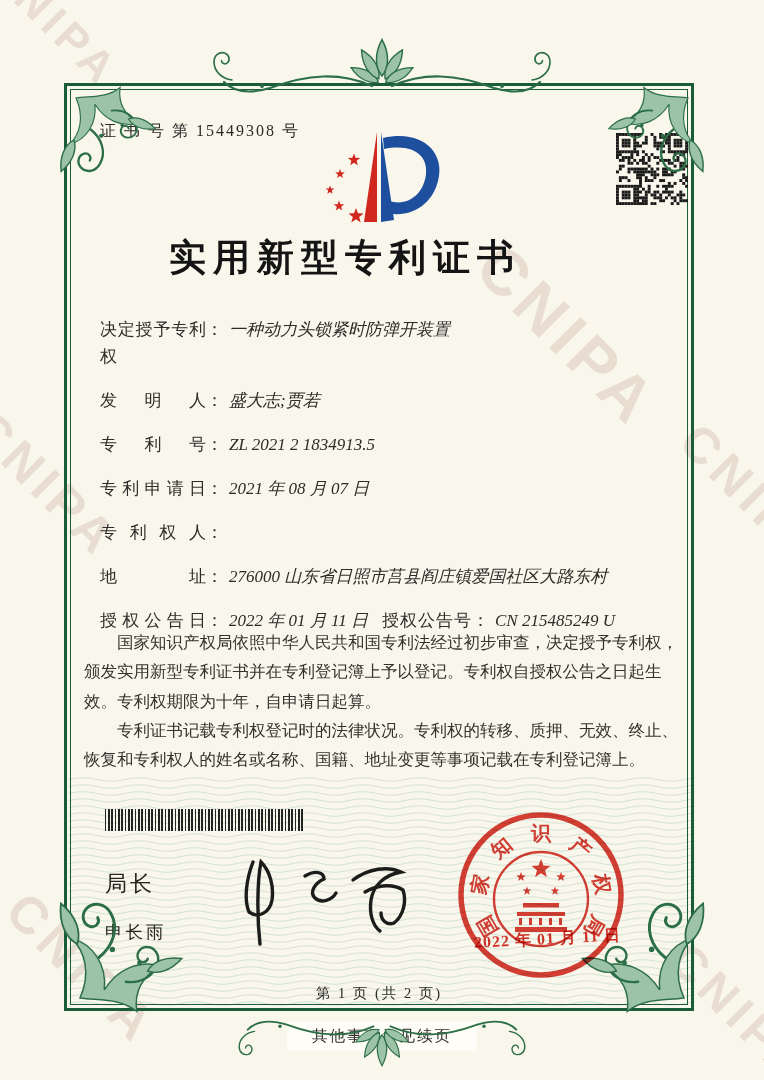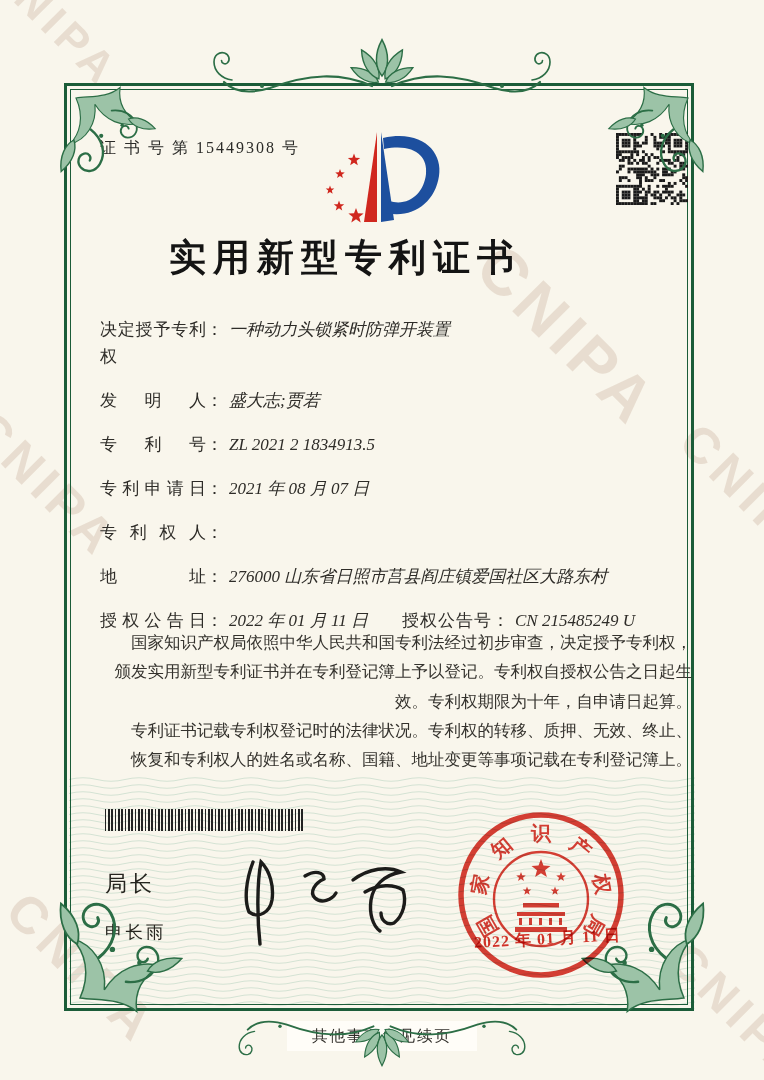--- a/index.html
+++ b/index.html
@@ -25,36 +25,36 @@
     content:""; position:absolute; inset:3px; border:1px solid #1b5c38;
   }
   
   .waves{ position:absolute; z-index:2; left:69px; top:776px; pointer-events:none;}
   .orn-layer{ position:absolute; z-index:5; left:0; top:0; pointer-events:none;}
   .orn-stroke{ fill:none; stroke:#2c6e46; stroke-width:2.2; stroke-linecap:round;}
   .orn-fill{ fill:#9cc3a7; stroke:#2c6e46; stroke-width:1.1;}
   .orn-dot{ fill:#2c6e46;}
   
   .abs{ position:absolute; z-index:4;}
-  .cert-no{ left:100px; top:138px; font-size:16px; letter-spacing:2px;}
+  .cert-no{ left:100px; top:121px; font-size:16px; letter-spacing:2px;}
   .logo{ left:320px; top:124px;}
   .qr{ left:616px; top:133px;}
   .title{
     left:64px; top:233px; width:562px; text-align:center;
     font-size:37px; font-weight:bold; letter-spacing:7px; color:#141414;
   }
   .fields{ left:100px; top:316px; width:592px; display:flex; flex-direction:column; gap:17px;
            font-size:17px; color:#2e2c28;}
   .row{ display:flex; align-items:baseline; line-height:27px;}
   .flabel{ display:inline-block; width:106px; text-align:justify; text-align-last:justify;}
   .fcolon{ margin-right:6px;}
   .fvalue{ white-space:nowrap;font-style:italic;}
-  .grant{ margin-left:34px; display:flex; align-items:baseline;}
+  .grant{ margin-left:14px; display:flex; align-items:baseline;}
   .grant .glabel{ letter-spacing:1px; margin-right:0;}
-  .paras{ left:84px; top:628px; width:608px; font-size:16.5px; line-height:1.78; color:#34322d;text-align:right;}
+  .paras{ left:84px; top:628px; width:608px; font-size:16.5px; line-height:1.78; color:#34322d;}
   .paras p{ margin:0; text-indent:2em;}
   .barcode{ left:105px; top:809px;}
   .signer-title{ left:105px; top:869px; font-size:22px; letter-spacing:3px; color:#26251f;}
   .signer-name{ left:105px; top:900px; font-size:17.5px; letter-spacing:3px; color:#26251f;margin-top:20px;}
   .signature{ left:213px; top:848px; z-index:6;}
   .seal{ left:453px; top:807px; z-index:6; mix-blend-mode:multiply; opacity:.94;}
   .seal-date{
     left:474px; top:929px; z-index:7; mix-blend-mode:multiply;
     color:#d6342a; font-weight:bold; font-size:16px; white-space:nowrap;
     transform:rotate(-3deg); letter-spacing:1px;
@@ -589,15 +589,16 @@
       <text x="88" y="33" transform="rotate(-120 88 88)" class="sealchar">国</text>
       <text x="88" y="33" transform="rotate(-80 88 88)" class="sealchar">家</text>
       <text x="88" y="33" transform="rotate(-40 88 88)" class="sealchar">知</text>
       <text x="88" y="33" transform="rotate(0 88 88)" class="sealchar">识</text>
       <text x="88" y="33" transform="rotate(40 88 88)" class="sealchar">产</text>
       <text x="88" y="33" transform="rotate(80 88 88)" class="sealchar">权</text>
       <text x="88" y="33" transform="rotate(120 88 88)" class="sealchar">局</text>
     </svg>
   <div class="abs seal-date">2022 年 01 月 11 日</div>
 
+  <div class="abs page-info">第 1 页 (共 2 页)</div>
   <div class="abs note">其他事项参见续页</div>
 
 </div>
 
 </body></html>

